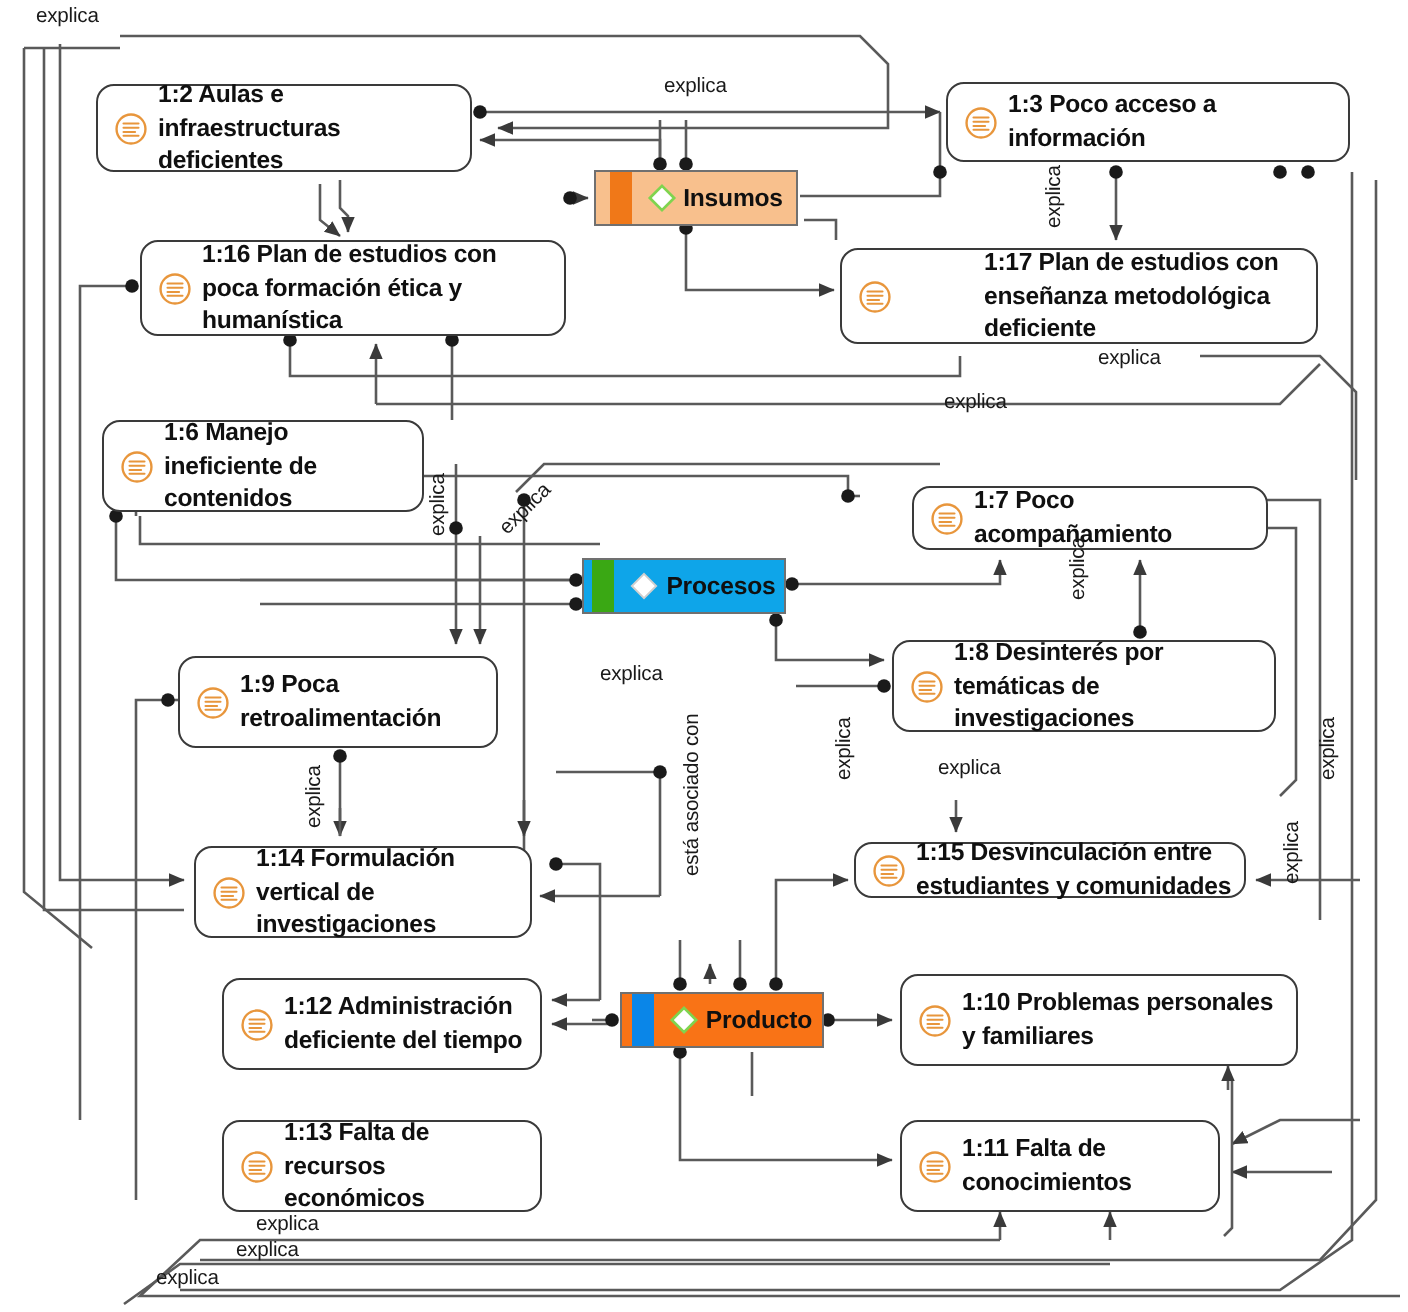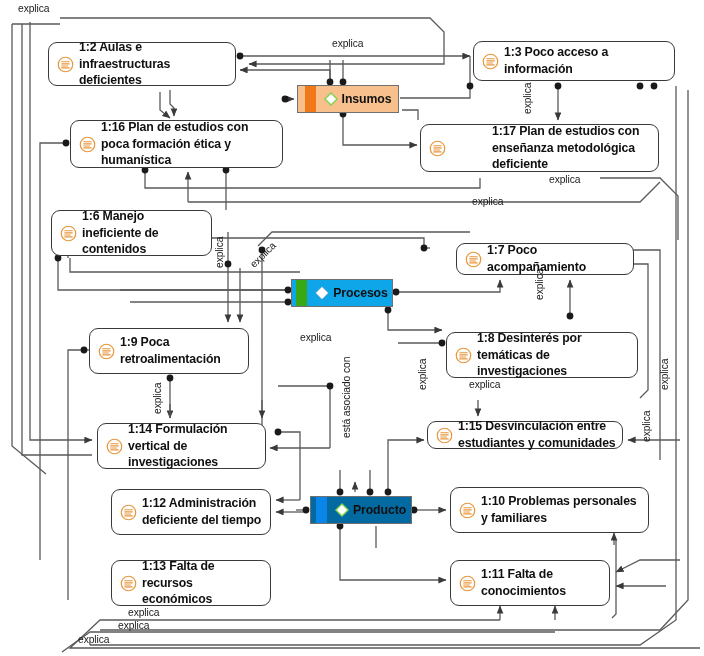--- a/index.html
+++ b/index.html
@@ -323,21 +323,21 @@
       <g stroke="#e8963c" stroke-width="1.25" stroke-linecap="round">
         <line x1="5.6" y1="6.8" x2="14.4" y2="6.8"></line>
           <line x1="5.6" y1="9.3" x2="14.4" y2="9.3"></line>
         <line x1="5.6" y1="11.8" x2="12.4" y2="11.8"></line>
           <line x1="5.6" y1="14.0" x2="14.4" y2="14.0"></line>
       </g>
     </svg>
     <span class="node-label">1:7 Poco acompañamiento</span>
   </div>
 
-  <div class="node-box" style="left:446px; top:320px; width:192px; height:46px;margin-top:12px;">
+  <div class="node-box" style="left:446px; top:320px; width:192px; height:46px;">
     <svg class="node-ico" viewBox="0 0 20 20">
       <circle cx="10" cy="10" r="8.5" fill="#fff" stroke="#e8963c" stroke-width="1.4"></circle>
       <g stroke="#e8963c" stroke-width="1.25" stroke-linecap="round">
         <line x1="5.6" y1="6.8" x2="14.4" y2="6.8"></line>
           <line x1="5.6" y1="9.3" x2="14.4" y2="9.3"></line>
         <line x1="5.6" y1="11.8" x2="12.4" y2="11.8"></line>
           <line x1="5.6" y1="14.0" x2="14.4" y2="14.0"></line>
       </g>
     </svg>
     <span class="node-label">1:8 Desinterés por temáticas de investigaciones</span>
@@ -443,21 +443,21 @@
   </div>
 
   <div class="cnode" style="left:291px; top:279px; width:102px; height:28px; background:#0ea5e9;">
     <div class="bar" style="background:#3aa814;"></div>
     <svg class="cico" viewBox="0 0 20 20">
       <path d="M10,2.4 L17.6,10 L10,17.6 L2.4,10 Z" fill="#ffffff" stroke="#cfcfcf" stroke-width="1.2"></path>
     </svg>
     <span class="clabel">Procesos</span>
   </div>
 
-  <div class="cnode" style="left:310px; top:496px; width:102px; height:28px; background:#0369a1;">
+  <div class="cnode" style="left:310px; top:496px; width:102px; height:28px; background:#f97316;">
     <div class="bar" style="background:#0a86e8;"></div>
     <svg class="cico" viewBox="0 0 20 20">
       <path d="M10,2.4 L17.6,10 L10,17.6 L2.4,10 Z" fill="#ffffff" stroke="#7fd44f" stroke-width="1.7"></path>
     </svg>
     <span class="clabel">Producto</span>
   </div>
 
   <span class="elabel" style="left:18px;  top:3px;">explica</span>
   <span class="elabel" style="left:332px; top:38px;">explica</span>
   <span class="elabel vert" style="left:522px; top:114px;">explica</span>

